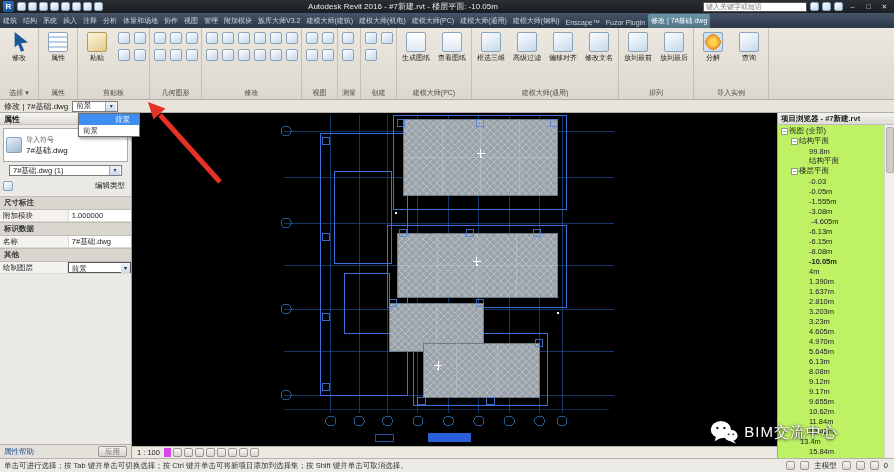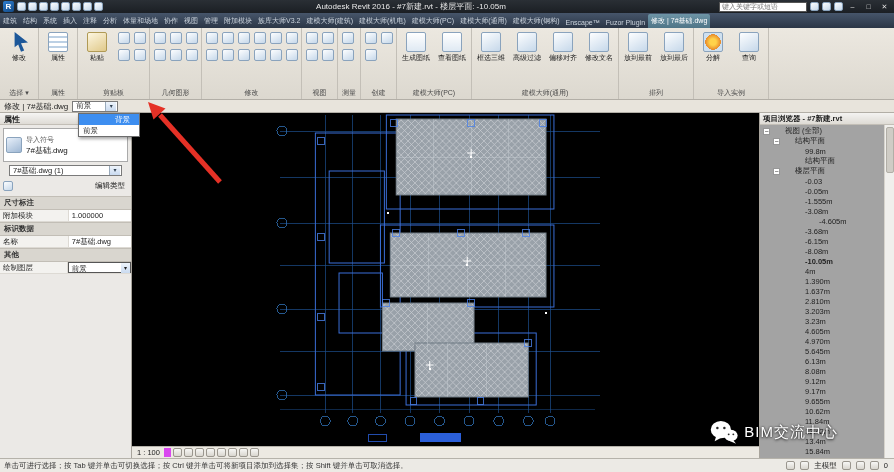--- a/index.html
+++ b/index.html
@@ -7,21 +7,21 @@
   body { font-family:"Liberation Sans","DejaVu Sans",sans-serif; font-size:8px; color:#222; background:#d4d0c8; }
   .app { position:relative; width:894px; height:472px; background:#e3dfd7; }
 
   
   .titlebar { height:13px; background:linear-gradient(#2a2f35,#1b1f24); color:#d8d8d8; display:flex; align-items:center; padding:0 3px; gap:3px; }
   .rlogo { width:11px; height:11px; background:linear-gradient(150deg,#2f7fd0,#134a86); color:#fff; font-size:8px; font-weight:bold; text-align:center; line-height:11px; border-radius:2px; flex:0 0 auto; }
   .qat { display:flex; gap:2px; align-items:center; }
   .qat [data-icon]{ width:9px; height:9px; }
   .title-text { flex:1; text-align:center; font-size:8px; white-space:nowrap; overflow:hidden; color:#e8e8e8; }
   .infocenter { display:flex; align-items:center; gap:3px; }
-  .infocenter input { width:88px; height:10px; font-size:7px; border:1px solid #555; background:#fff; padding:0 2px; font-family:inherit; }
+  .infocenter input { width:104px; height:10px; font-size:7px; border:1px solid #555; background:#fff; padding:0 2px; font-family:inherit; }
   .infocenter [data-icon]{ width:9px; height:9px; }
   .winbtn { width:13px; height:11px; text-align:center; line-height:11px; font-size:7px; color:#ddd; }
 
   
   .tabrow { height:15px; background:linear-gradient(#46556a,#2b3646); display:flex; align-items:flex-end; color:#cdd5de; overflow:hidden; }
   .tab { font-size:7px; padding:2px 3px; white-space:nowrap; cursor:default; }
   .tab.active { background:linear-gradient(#6d94a6,#4f7587); color:#fff; border-radius:2px 2px 0 0; }
 
   
   .ribbon { height:72px; background:linear-gradient(#ece8e0,#dcd8cf); border-bottom:1px solid #b2aea6; display:flex; overflow:hidden; }
@@ -76,24 +76,24 @@
 
   
   .viewport { flex:1; position:relative; background:#000; display:flex; flex-direction:column; overflow:hidden; }
   .canvas { flex:1; position:relative; }
   .canvas svg { position:absolute; inset:0; width:100%; height:100%; }
   .viewbar { height:12px; background:#ece9e2; border-top:1px solid #b5b2aa; display:flex; align-items:center; gap:2px; padding:0 3px; }
   .viewbar .scale { font-size:7.5px; padding:0 4px 0 2px; border-right:7px solid #d946ef; white-space:nowrap; }
   .viewbar [data-icon]{ width:9px; height:9px; background:linear-gradient(#f7f7f5,#d9d6cf); border-color:#9a968e; }
 
   
-  .browser { width:135px; background:#a3a3a3; border-left:1px solid #a8a49c; display:flex; flex-direction:column; overflow:hidden; position:relative; }
+  .browser { width:117px; background:#bef264; border-left:1px solid #a8a49c; display:flex; flex-direction:column; overflow:hidden; position:relative; }
   .browser-h { height:12px; background:linear-gradient(#f4f3f1,#dedbd5); font-size:7.5px; font-weight:bold; padding:1px 3px; border-bottom:1px solid #c2beb6; white-space:nowrap; }
   .tree { flex:1; overflow:hidden; padding-top:1px; padding-right:11px; }
-  .titem { display:flex; align-items:center; gap:15px; height:10px; font-size:7.5px; white-space:nowrap; }
+  .titem { display:flex; align-items:center; gap:1px; height:10px; font-size:7.5px; white-space:nowrap; }
   .titem.bold { font-weight:bold; }
   .expander { width:7px; height:7px; border:1px solid #979797; background:#fff; font-size:7px; line-height:5px; text-align:center; color:#333; flex:0 0 auto; }
   .expander:empty { visibility:hidden; }
   .vscroll { position:absolute; right:0; top:12px; bottom:0; width:10px; background:#f0efec; border-left:1px solid #d6d3cc; }
   .vthumb { position:absolute; top:2px; left:1px; width:8px; height:46px; background:#cfccc5; border:1px solid #b1aea6; border-radius:2px; }
 
   
   .statusbar { height:14px; background:#eceae5; border-top:1px solid #b5b2aa; display:flex; align-items:center; padding:4px 4px; gap:5px; }
   .statusbar .hint { flex:1; font-size:7.5px; color:#333; white-space:nowrap; overflow:hidden; }
   .statusbar [data-icon]{ width:9px; height:9px; background:linear-gradient(#f7f7f5,#d9d6cf); border-color:#9a968e; }
@@ -433,20 +433,24 @@
         <span class="pval">7#基础.dwg</span>
       </div>
 
       <div class="psec-h">其他</div>
       <div class="prow combo-row">
         <span class="plabel">绘制图层</span>
         <span class="pval">前景</span>
       </div>
 
       <div class="props-fill"></div>
+      <div class="props-f">
+        <span class="help">属性帮助</span>
+        <span class="apply-btn">应用</span>
+      </div>
     </div>
 
     <div class="viewport">
       <div class="canvas">
         <svg viewBox="0 0 636 333" preserveAspectRatio="none" shape-rendering="crispEdges">
           <defs>
             <pattern id="xh" width="7" height="7" patternUnits="userSpaceOnUse">
               <rect width="7" height="7" fill="#99a1a9"></rect>
               <path d="M0 0L7 7M7 0L0 7" stroke="#c9ced4" stroke-width="0.7"></path>
             </pattern>
@@ -597,27 +601,27 @@
           <span>-0.05m</span>
         </div>
           <div class="titem" style="padding-left: 23px;">
           <span class="expander"></span>
           <span>-1.555m</span>
         </div>
           <div class="titem" style="padding-left: 23px;">
           <span class="expander"></span>
           <span>-3.08m</span>
         </div>
-          <div class="titem" style="padding-left: 37px;">
+          <div class="titem" style="padding-left: 25px;">
           <span class="expander"></span>
           <span>-4.605m</span>
         </div>
           <div class="titem" style="padding-left: 23px;">
           <span class="expander"></span>
-          <span>-3.68m</span>
+          <span>-6.13m</span>
         </div>
           <div class="titem" style="padding-left: 23px;">
           <span class="expander"></span>
           <span>-6.15m</span>
         </div>
           <div class="titem" style="padding-left: 23px;">
           <span class="expander"></span>
           <span>-8.08m</span>
         </div>
           <div class="titem bold" style="padding-left: 23px;">
@@ -685,21 +689,21 @@
           <span>10.62m</span>
         </div>
           <div class="titem" style="padding-left: 23px;">
           <span class="expander"></span>
           <span>11.84m</span>
         </div>
           <div class="titem" style="padding-left: 23px;">
           <span class="expander"></span>
           <span>12.42m</span>
         </div>
-          <div class="titem" style="padding-left: 23px;">
+          <div class="titem" style="padding-left: 14px;">
           <span class="expander"></span>
           <span>13.4m</span>
         </div>
           <div class="titem" style="padding-left: 23px;">
           <span class="expander"></span>
           <span>15.84m</span>
         </div>
           <div class="titem" style="padding-left: 23px;">
           <span class="expander"></span>
           <span>17.4m</span>

